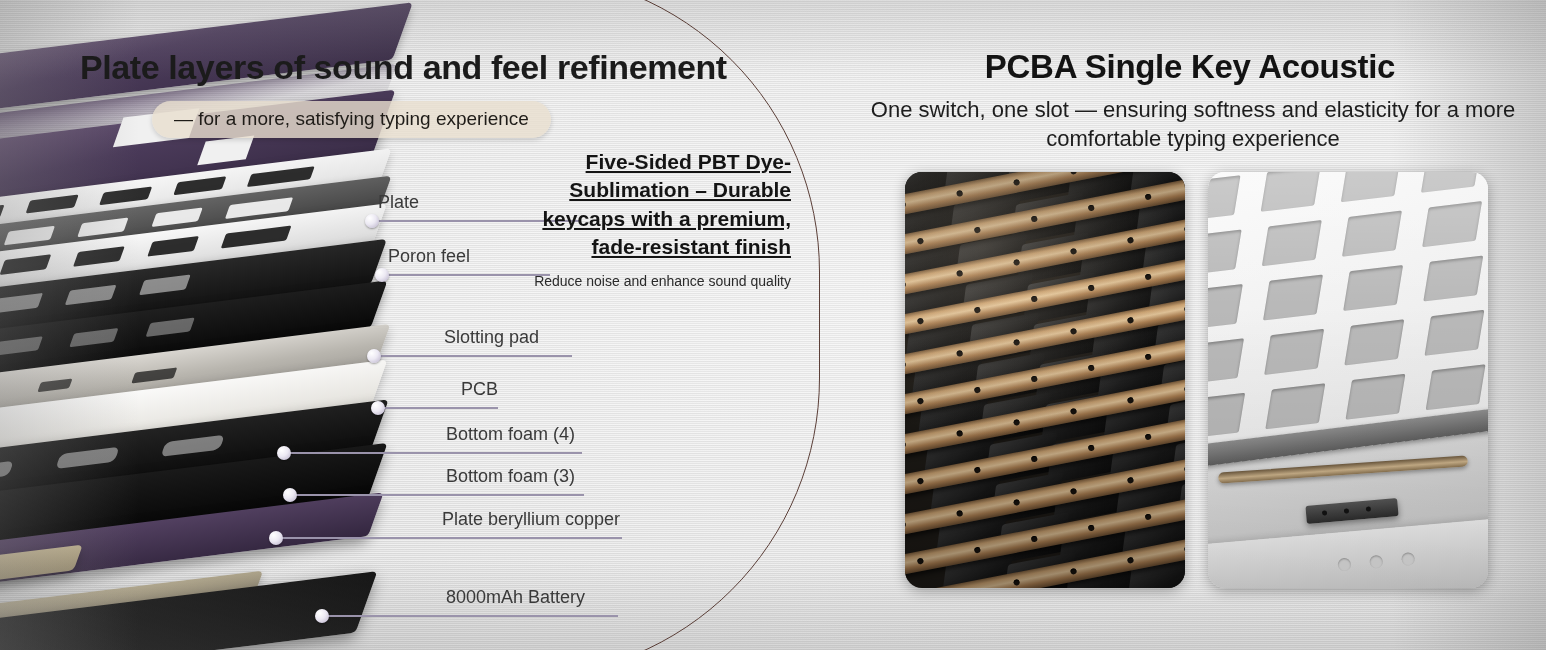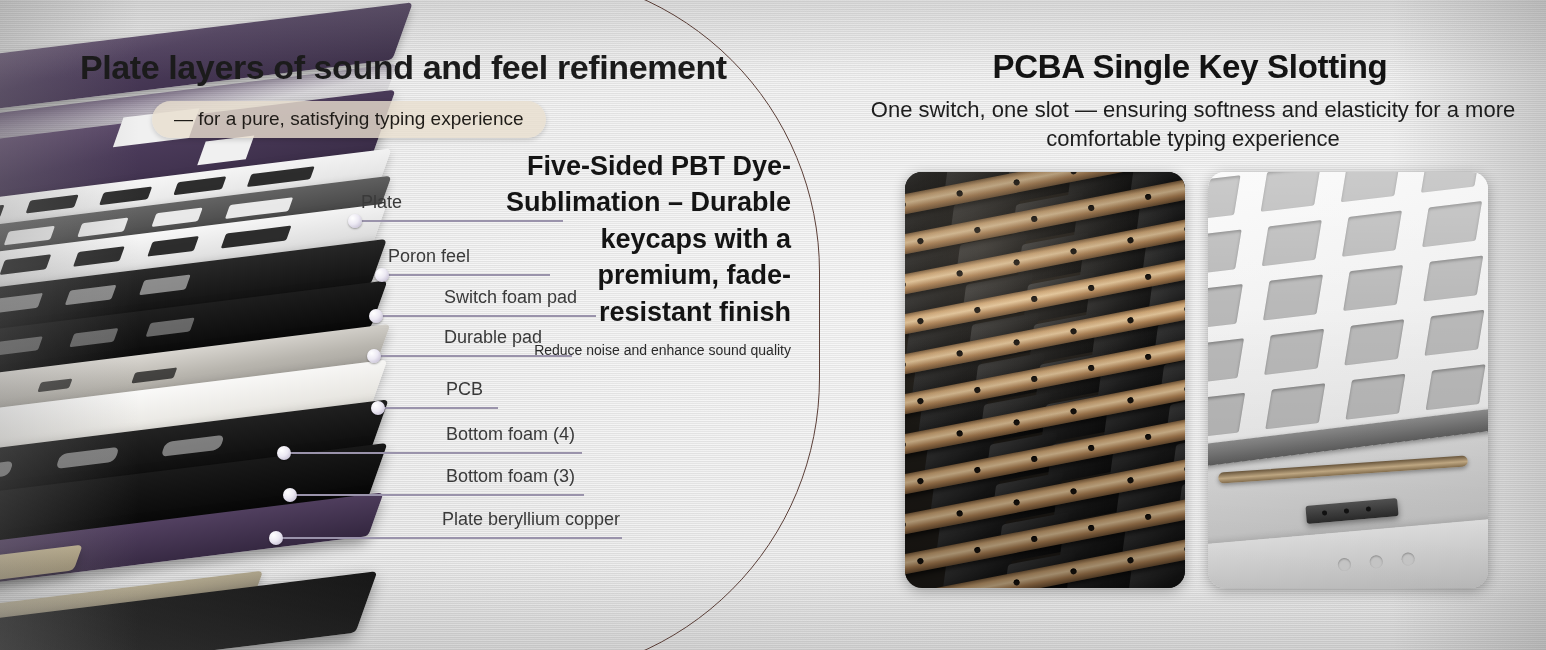--- a/index.html
+++ b/index.html
@@ -129,21 +129,21 @@
   .callout .cdot{
     position:absolute;bottom:-6px;left:-13px;width:14px;height:14px;border-radius:50%;
     background:radial-gradient(circle at 33% 30%, #ffffff 0%, #ece9f3 45%, #b6aec7 100%);
     box-shadow:0 1px 2px rgba(0,0,0,.35);
   }
 
   
   .pbt{
     position:absolute;right:755px;top:148px;width:300px;text-align:right;
   }
-  .pbt-main{font-size:27px;font-weight:bold;color:#141414;line-height:1.35;}
+  .pbt-main{font-size:21px;font-weight:bold;color:#141414;line-height:1.35;text-decoration:underline;}
   .pbt-sub{margin-top:11px;font-size:14px;color:#2a2a2a;line-height:1.33;}
 
   
   .title-right{
     position:absolute;left:860px;top:48px;width:660px;text-align:center;
     font-size:33px;font-weight:bold;color:#131313;letter-spacing:-.3px;
   }
   .sub-right{
     position:absolute;left:860px;top:96px;width:666px;text-align:center;
     font-size:22px;color:#1d1d1d;line-height:1.30;
@@ -284,50 +284,45 @@
     <div class="layer lay-purple-bot"></div>
     <div class="layer lay-batt-a"></div>
     <div class="layer lay-batt-b"></div>
     <div class="layer lay-base"></div>
   </div>
 
   <div class="bg-vign"></div>
 
   <div class="title-left">Plate layers of sound and feel refinement</div>
 
-  <div class="pill">— for a pure, satisfying typing experience</div>
+  <div class="pill">— for a more, satisfying typing experience</div>
 
   <div class="callouts">
 
-    <div class="callout" style="left:361px;top:188px;width:202px;">
+    <div class="callout" style="left:378px;top:188px;width:202px;">
       <span class="ctext">Plate</span>
       <span class="cline" style="width:202px;"></span>
       <span class="cdot"></span>
     </div>
 
     <div class="callout" style="left:388px;top:242px;width:162px;">
       <span class="ctext">Poron feel</span>
       <span class="cline" style="width:162px;"></span>
       <span class="cdot"></span>
     </div>
 
-    <div class="callout" style="left:382px;top:283px;width:214px;">
-      <span class="ctext" style="left:62px;">Switch foam pad</span>
-      <span class="cline" style="width:214px;"></span>
-      <span class="cdot"></span>
-    </div>
 
     <div class="callout" style="left:380px;top:323px;width:192px;">
-      <span class="ctext" style="left:64px;">Durable pad</span>
+      <span class="ctext" style="left:64px;">Slotting pad</span>
       <span class="cline" style="width:192px;"></span>
       <span class="cdot"></span>
     </div>
 
     <div class="callout" style="left:384px;top:375px;width:114px;">
-      <span class="ctext" style="left:62px;">PCB</span>
+      <span class="ctext" style="left:77px;">PCB</span>
       <span class="cline" style="width:114px;"></span>
       <span class="cdot"></span>
     </div>
 
     <div class="callout" style="left:290px;top:420px;width:292px;">
       <span class="ctext" style="left:156px;">Bottom foam (4)</span>
       <span class="cline" style="width:292px;"></span>
       <span class="cdot"></span>
     </div>
 
@@ -336,30 +331,35 @@
       <span class="cline" style="width:288px;"></span>
       <span class="cdot"></span>
     </div>
 
     <div class="callout" style="left:282px;top:505px;width:340px;">
       <span class="ctext" style="left:160px;">Plate beryllium copper</span>
       <span class="cline" style="width:340px;"></span>
       <span class="cdot"></span>
     </div>
 
+    <div class="callout" style="left:328px;top:583px;width:290px;">
+      <span class="ctext" style="left:118px;">8000mAh Battery</span>
+      <span class="cline" style="width:290px;"></span>
+      <span class="cdot"></span>
+    </div>
   </div>
 
   <div class="pbt">
     <div class="pbt-main">Five-Sided PBT Dye-Sublimation – Durable keycaps with a premium, fade-resistant finish</div>
     <div class="pbt-sub">Reduce noise and enhance sound quality</div>
   </div>
 
   <div class="divider"></div>
 
-  <div class="title-right">PCBA Single Key Slotting</div>
+  <div class="title-right">PCBA Single Key Acoustic</div>
   <div class="sub-right">One switch, one slot — ensuring softness and elasticity for a more comfortable typing experience</div>
 
   <div class="cards">
 
     <div class="card card-a">
       <div class="photoA" id="photoA">
           <div class="foamblk" style="left: -20px; top: -14px;"></div>
           <div class="foamblk" style="left: 42px; top: -14px;"></div>
           <div class="foamblk" style="left: 104px; top: -14px;"></div>
           <div class="foamblk" style="left: 166px; top: -14px;"></div>

